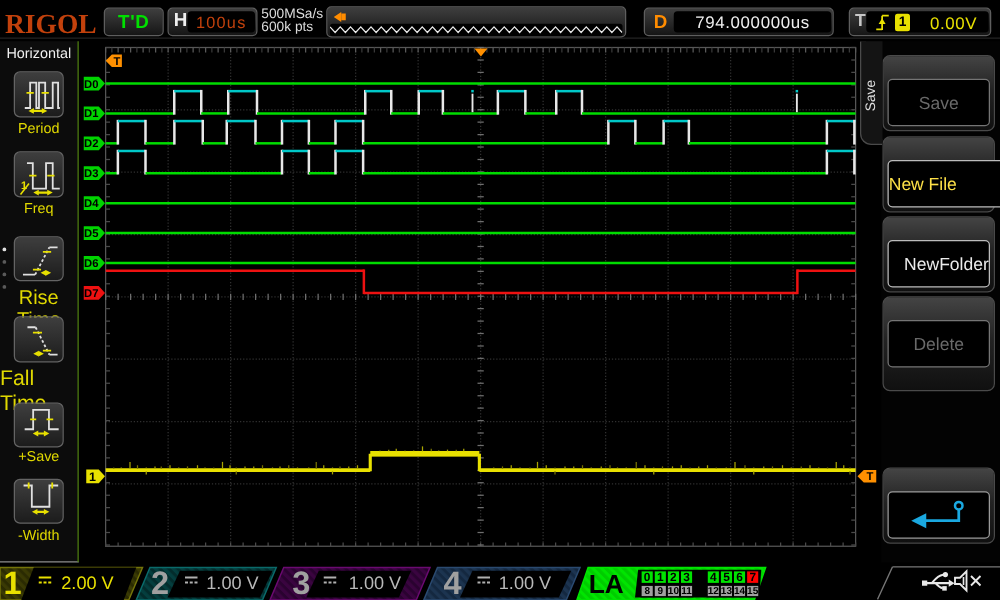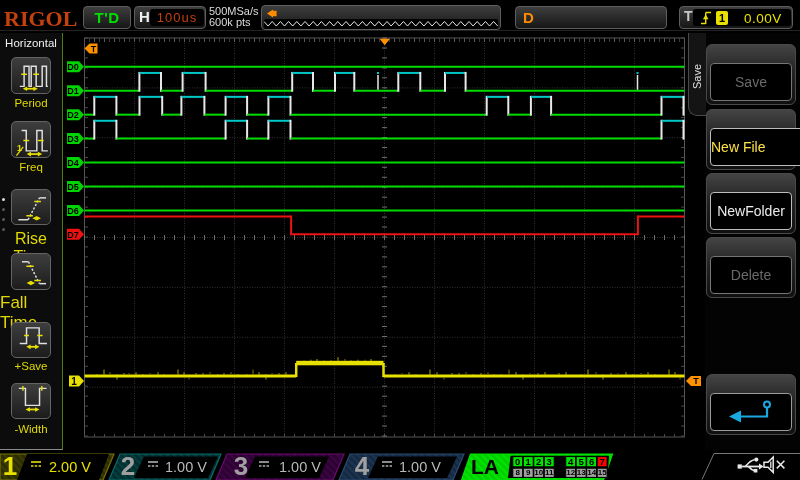--- a/index.html
+++ b/index.html
@@ -22,20 +22,21 @@
     <polygon points="0,4.5 6,0.5 6,8.5" fill="#ff8c00"></polygon>
       <rect x="6" y="1.8" width="3.6" height="5.4" fill="#ff8c00"></rect>
   </svg>
   <div class="abs" style="left:2px;top:13px;width:234px;height:10px;background:#000;border-radius:2px"></div>
   <svg class="abs" style="left:2px;top:13px" width="234" height="10" viewBox="0 0 234 10">
     <polyline fill="none" stroke="#e8e8e8" stroke-width="1" points="0.0,2.5 4.1,7.0 8.2,2.5 12.3,7.0 16.4,2.5 20.5,7.0 24.6,2.5 28.7,7.0 32.8,2.5 36.9,7.0 41.0,2.5 45.1,7.0 49.2,2.5 53.3,7.0 57.4,2.5 61.5,7.0 65.6,2.5 69.7,7.0 73.8,2.5 77.9,7.0 82.0,2.5 86.1,7.0 90.2,2.5 94.3,7.0 98.4,2.5 102.5,7.0 106.6,2.5 110.7,7.0 114.8,2.5 118.9,7.0 123.0,2.5 127.1,7.0 131.2,2.5 135.3,7.0 139.4,2.5 143.5,7.0 147.6,2.5 151.7,7.0 155.8,2.5 159.9,7.0 164.0,2.5 168.1,7.0 172.2,2.5 176.3,7.0 180.4,2.5 184.5,7.0 188.6,2.5 192.7,7.0 196.8,2.5 200.9,7.0 205.0,2.5 209.1,7.0 213.2,2.5 217.3,7.0 221.4,2.5 225.5,7.0 229.6,2.5 233.7,7.0"></polyline>
   </svg>
 </div>
 <div class="abs gbox" style="left:515px;top:6px;width:152px;height:23px">
   <span class="abs" style="left:7px;top:2px;color:#ff8c00;font-weight:bold;font-size:15px">D</span>
+  <div class="abs inner" style="left:23px;top:2px;width:126px;height:17px;text-align:center;line-height:17px;color:#f0f0f0;font-size:13.5px;letter-spacing:0.5px">794.000000us</div>
 </div>
 <div class="abs gbox" style="left:679px;top:6px;width:114px;height:23px">
   <div class="abs inner" style="left:13px;top:2px;width:98px;height:17px"></div>
   <span class="abs" style="left:4px;top:1px;color:#c8c8c8;font-weight:bold;font-size:14px">T</span>
   <svg class="abs" style="left:20px;top:3px" width="13" height="16" viewBox="0 0 13 16">
     <path d="M1,13.5 h4.7 M5.7,14 V2.5 M5.7,2.5 h5.3" stroke="#e8e000" stroke-width="1.4" fill="none"></path>
     <polygon points="2.9,9.2 8.5,9.2 5.7,4.6" fill="#e8e000"></polygon>
   </svg>
   <div class="abs" style="left:36px;top:3.5px;width:12px;height:14px;background:#e8e000;border-radius:2px;text-align:center;line-height:14px;color:#000;font-weight:bold;font-size:11px">1</div>
   <span class="abs" style="left:64px;top:3.5px;color:#e8e000;font-size:13.5px;letter-spacing:0.5px">0.00V</span>
@@ -693,23 +694,23 @@
 <div class="abs" style="left:2px;top:195.2px;width:3.2px;height:3.2px;border-radius:50%;background:#5a5a5a"></div>
 </div>
 <div class="abs" style="left:705px;top:33px;width:95px;height:417px;background:#030303">
 <div class="abs" style="left:1px;top:10.5px;width:90px;height:61px;background:linear-gradient(#444444,#232323 45%,#101010);border:1px solid #4a4a4a;border-radius:6px">
       <div class="abs" style="left:3px;top:18px;width:82px;height:38px;background:#000;border:1px solid #757575;border-radius:4px;text-align:center;line-height:36px;color:#6a6a6a;font-size:14px">Save</div>
     </div>
 <div class="abs" style="left:1px;top:75.5px;width:90px;height:61px;background:linear-gradient(#444444,#232323 45%,#101010);border:1px solid #4a4a4a;border-radius:6px">
       <div class="abs" style="left:3px;top:18px;width:104px;height:38px;background:#000;border:1px solid #bcbcbc;border-radius:4px;text-align:left;line-height:36px;color:#fde047;font-size:14px">New File</div>
     </div>
 <div class="abs" style="left:1px;top:139.5px;width:90px;height:61px;background:linear-gradient(#444444,#232323 45%,#101010);border:1px solid #4a4a4a;border-radius:6px">
-      <div class="abs" style="left:3px;top:18px;width:82px;height:38px;background:#000;border:1px solid #bcbcbc;border-radius:4px;text-align:center;line-height:36px;color:#ececec;font-size:14px">NewFolder</div>
+      <div class="abs" style="left:3px;top:18px;width:82px;height:38px;background:#000;border:1px solid #bcbcbc;border-radius:4px;text-align:right;line-height:36px;color:#ececec;font-size:14px">NewFolder</div>
     </div>
-<div class="abs" style="left:1px;top:204px;width:90px;height:61px;background:linear-gradient(#444444,#232323 45%,#101010);border:1px solid #4a4a4a;border-radius:6px">
+<div class="abs" style="left:1px;top:204px;width:90px;height:76px;background:linear-gradient(#444444,#232323 45%,#101010);border:1px solid #4a4a4a;border-radius:6px">
       <div class="abs" style="left:3px;top:18px;width:82px;height:38px;background:#000;border:1px solid #757575;border-radius:4px;text-align:center;line-height:36px;color:#6a6a6a;font-size:14px">Delete</div>
     </div>
 <div class="abs" style="left:1px;top:340.5px;width:90px;height:61px;background:linear-gradient(#444444,#232323 45%,#101010);border:1px solid #4a4a4a;border-radius:6px">
       <div class="abs" style="left:3px;top:18px;width:82px;height:38px;background:#000;border:1px solid #9a9a9a;border-radius:4px"><svg width="80" height="36" viewBox="0 0 80 36">
           <circle cx="56" cy="10.5" r="3" fill="none" stroke="#1aa8e0" stroke-width="2"></circle>
           <path d="M56,13.5 V22.5 H29" fill="none" stroke="#1aa8e0" stroke-width="2.2"></path>
           <polygon points="30,16.5 30,28.5 18,22.5" fill="#1aa8e0"></polygon>
         </svg></div>
     </div>
 </div>

